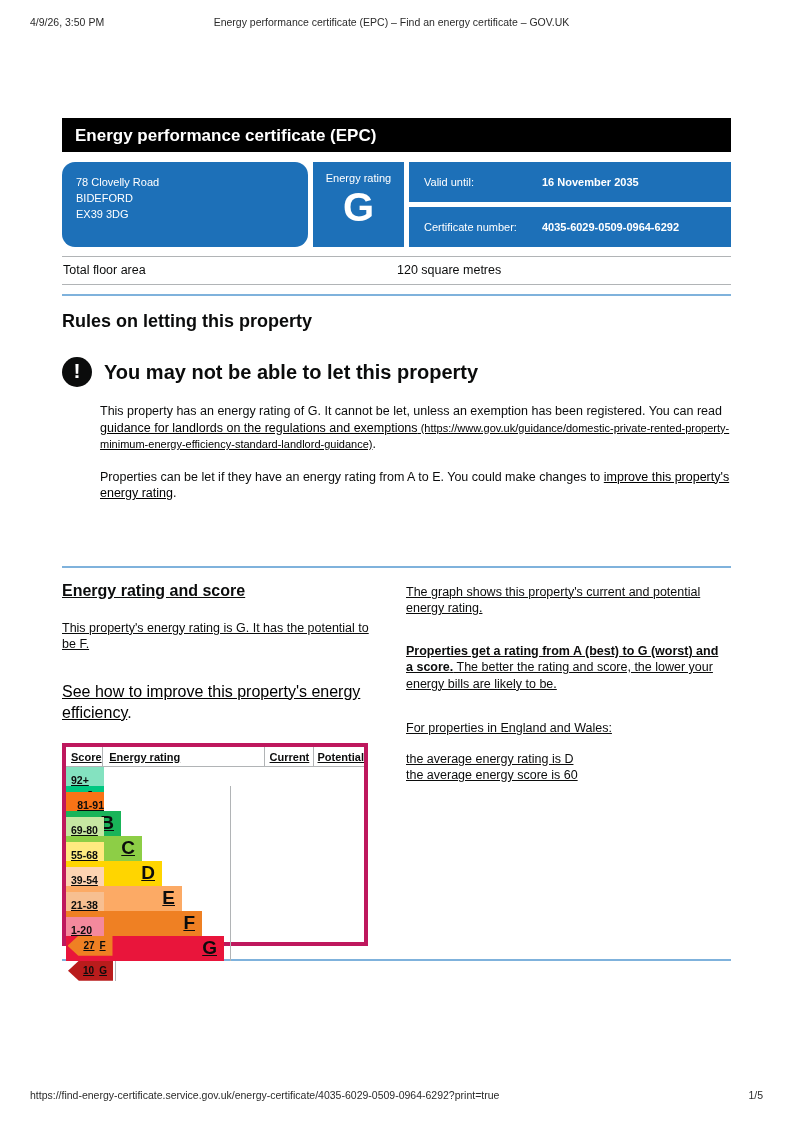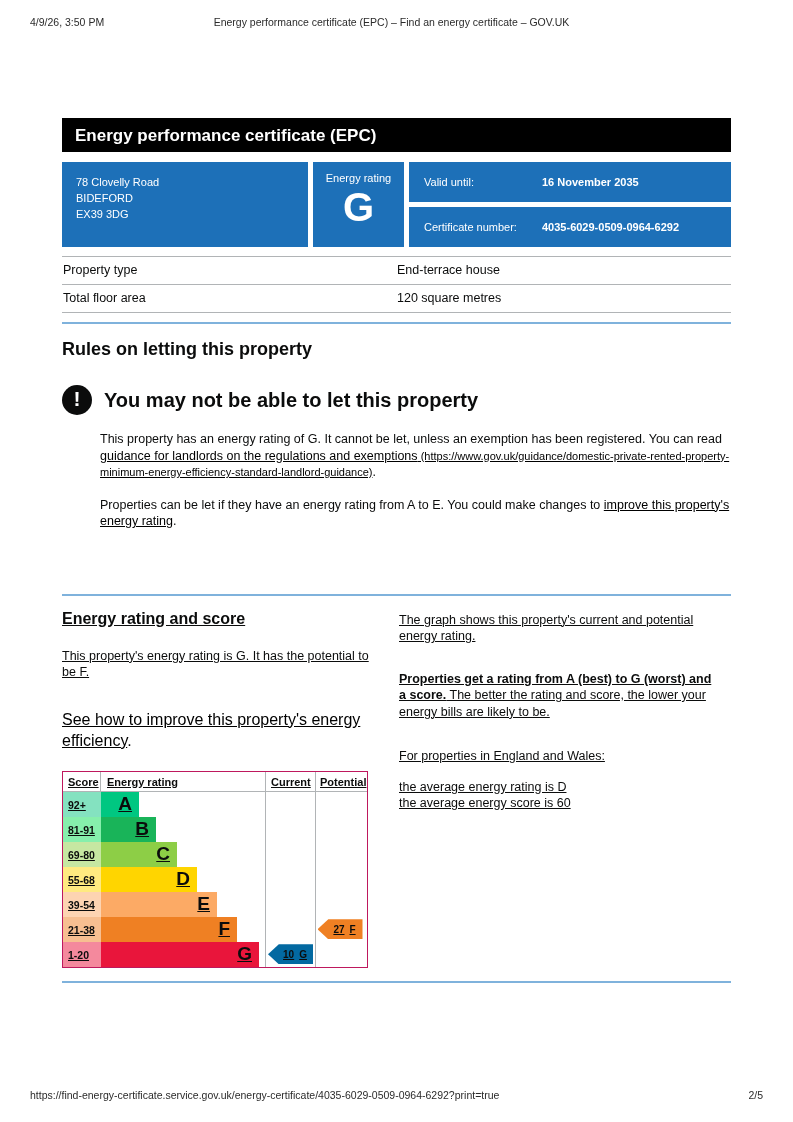--- a/index.html
+++ b/index.html
@@ -15,21 +15,21 @@
   .print-footer { position:absolute; top:1089px; left:30px; right:30px; font-size:10.5px; color:#2b2b2b; }
   .pf-url { position:absolute; left:0; top:0; }
   .pf-page { position:absolute; right:0; top:0; }
 
   .content { position:absolute; top:118px; left:62px; width:669px; }
 
   .banner { background:#000; color:#fff; font-weight:bold; font-size:17px; height:34px; padding:8px 13px; line-height:19px; }
 
   .summary { display:flex; gap:5px; margin-top:10px; height:85px; }
   .panel { background:#1d70b8; color:#fff; }
-  .panel-address { width:246px; padding:13px 14px; font-size:11px; line-height:1.45; }
+  .panel-address { width:246px; padding:13px 14px; font-size:11px; line-height:1.45;border-radius:13px; }
   .panel-rating { width:91px; display:flex; flex-direction:column; align-items:center; padding-top:10px; }
   .rating-label { font-size:11px; }
   .rating-letter { font-size:40px; font-weight:bold; line-height:1.15; }
   .summary-right { flex:1; display:flex; flex-direction:column; gap:5px; }
   .summary-right .panel { flex:1; display:flex; align-items:center; padding:0 15px; font-size:11px; }
   .sr-label { width:118px; flex:none; }
   .sr-value { font-weight:bold; }
 
   .facts { margin-top:9px; font-size:12.5px; }
   .fact-row { display:flex; border-top:1px solid #b1b4b6; padding:6px 0 7px 1px; }
@@ -48,38 +48,38 @@
     font-weight:bold; font-size:21px; display:flex; align-items:center; justify-content:center; padding-bottom:2px; }
   .warning-title { font-size:20px; font-weight:bold; }
 
   p.body-text { font-size:12.5px; line-height:1.32; }
   .indented { margin-left:38px; margin-top:16px; max-width:632px; }
   a { color:#000000; }
   .url-small { font-size:11px; }
 
   .two-col { display:flex; margin-top:14px;text-decoration:underline; }
   .col-left { width:323px; flex:none; }
-  .col-right { width:313px; flex:none; margin-left:14px; }
+  .col-right { width:313px; flex:none; margin-left:21px; }
   .subsection-title { font-size:16px; font-weight:bold; }
   .col-left .body-text { margin-top:20px; }
   .left-link { display:inline-block; margin-top:28px; font-size:16px; line-height:1.32; }
   .col-right .p1 { margin-top:2px; }
   .col-right .p2 { margin-top:26px; }
   .col-right .p3 { margin-top:28px; }
   .col-right .p4 { margin-top:14px; }
 
   
-  .chart { margin-top:20px; width:306px; border:1px solid #be185d; font-size:11px; background:#fff; }
+  .chart { margin-top:20px; width:306px; border:4px solid #be185d; font-size:11px; background:#fff; }
   .chart-header { display:flex; height:20px; border-bottom:1px solid #b1b4b6; font-weight:bold; }
   .ch-cell { padding-top:4px; }
   .ch-score { width:38px; border-right:1px solid #b1b4b6; padding-left:5px; }
   .ch-rating { width:165px; border-right:1px solid #b1b4b6; padding-left:6px; }
   .ch-current { width:50px; border-right:1px solid #b1b4b6; padding-left:5px; }
   .ch-potential { width:51px; padding-left:4px; }
-  .chart-row { display:flex; height:25px; }
+  .chart-row { display:flex; height:25px;flex-direction:column; }
   .rc-score { width:38px; font-weight:bold; font-size:10.5px; padding:7px 0 0 5px; }
   .rc-bars { width:165px; border-right:1px solid #b1b4b6; }
   .bar { height:25px; display:flex; align-items:center; justify-content:flex-end; padding-right:7px;
     font-weight:bold; font-size:19px; color:#0b0c0c; }
   .rc-current { width:50px; border-right:1px solid #b1b4b6; display:flex; align-items:center; justify-content:flex-end; padding-right:2px; }
   .rc-potential { width:51px; display:flex; align-items:center; justify-content:center; padding-right:3px; }
   .marker-arrow { height:20px; width:45px; clip-path:polygon(0 50%, 24% 0, 100% 0, 100% 100%, 24% 100%);
     display:flex; align-items:center; justify-content:center; gap:5px; padding-left:9px;
     font-weight:bold; font-size:10px; color:#0b0c0c; }
 </style>
@@ -112,24 +112,20 @@
       </div>
       <div class="panel">
         <span class="sr-label">Certificate number:</span>
         <span class="sr-value">4035-6029-0509-0964-6292</span>
       </div>
     </div>
   </div>
 
   <div class="facts">
     <div class="fact-row">
-      <div class="fact-label">Property type</div>
-      <div class="fact-value">End-terrace house</div>
-    </div>
-    <div class="fact-row">
       <div class="fact-label">Total floor area</div>
       <div class="fact-value">120 square metres</div>
     </div>
   </div>
 
   <hr class="rule rule-1">
 
   <div class="section-title">Rules on letting this property</div>
 
   <div class="warning-head">
@@ -159,21 +155,21 @@
         <div id="chart-rows">
             <div class="chart-row">
               <div class="rc-score" style="background: rgb(132, 226, 192);">92+</div>
               <div class="rc-bars">
                 <div class="bar" style="width: 38px; background: rgb(0, 199, 129);">A</div>
               </div>
               <div class="rc-current"></div>
               <div class="rc-potential"></div>
             </div>
             <div class="chart-row">
-              <div class="rc-score" style="background: #86efac;">81-91</div>
+              <div class="rc-score" style="background: #f97316; text-align: right;">81-91</div>
               <div class="rc-bars">
                 <div class="bar" style="width: 55px; background: rgb(25, 180, 89);">B</div>
               </div>
               <div class="rc-current"></div>
               <div class="rc-potential"></div>
             </div>
             <div class="chart-row">
               <div class="rc-score" style="background: rgb(198, 231, 162);">69-80</div>
               <div class="rc-bars">
                 <div class="bar" style="width: 76px; background: rgb(141, 206, 70);">C</div>
@@ -209,21 +205,21 @@
                   <span>F</span>
                 </div>
               </div>
             </div>
             <div class="chart-row">
               <div class="rc-score" style="background: rgb(244, 137, 157);">1-20</div>
               <div class="rc-bars">
                 <div class="bar" style="width: 158px; background: rgb(233, 21, 59);">G</div>
               </div>
               <div class="rc-current">
-                <div class="marker-arrow" style="background: #0369a1;">
+                <div class="marker-arrow" style="background: #b91c1c;">
                   <span>10</span>
                   <span>G</span>
                 </div>
               </div>
               <div class="rc-potential"></div>
             </div>
           </div>
       </div>
     </div>
 
@@ -234,14 +230,14 @@
       <p class="body-text p4"><span>the average energy rating is D</span><br><span>the average energy score is 60</span></p>
     </div>
   </div>
 
   <hr class="rule rule-3">
 
 </div>
 
 <div class="print-footer">
   <span class="pf-url">https://find-energy-certificate.service.gov.uk/energy-certificate/4035-6029-0509-0964-6292?print=true</span>
-  <span class="pf-page">2/5</span>
+  <span class="pf-page">1/5</span>
 </div>
 
 </body></html>

